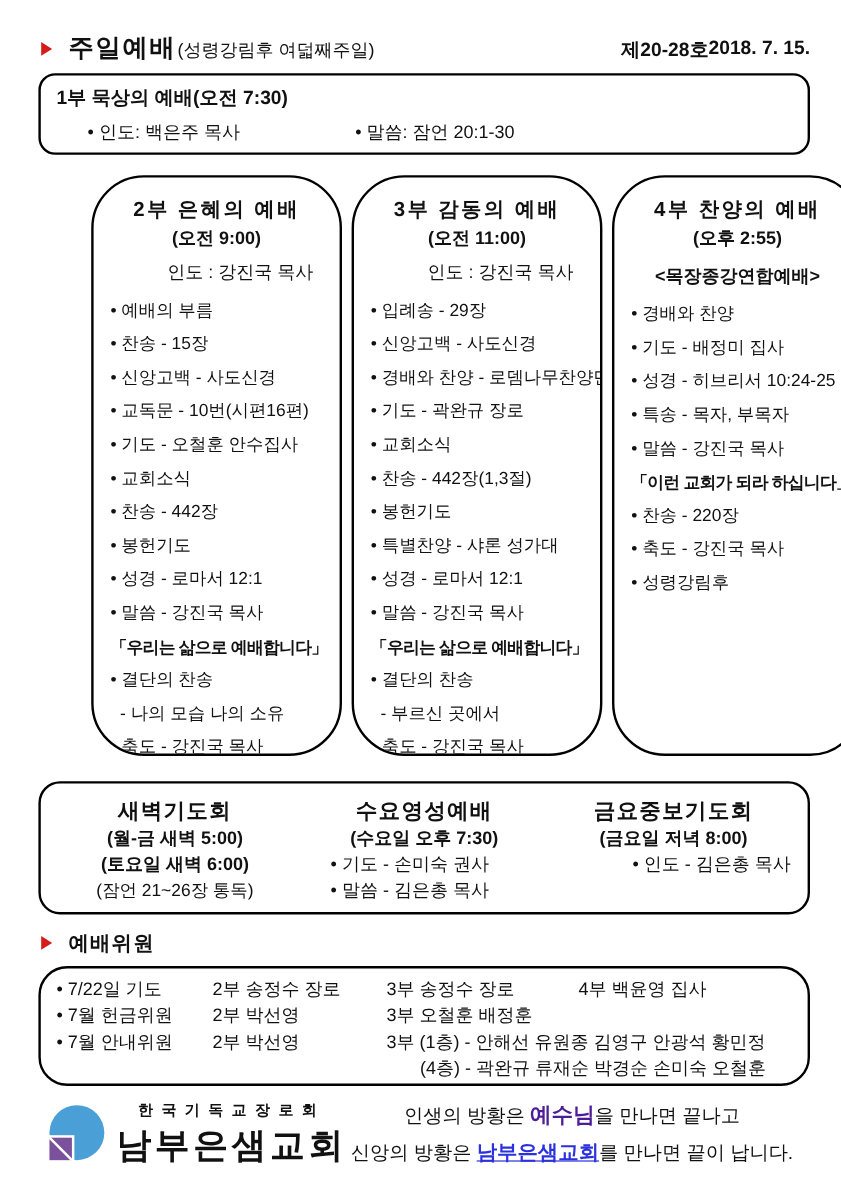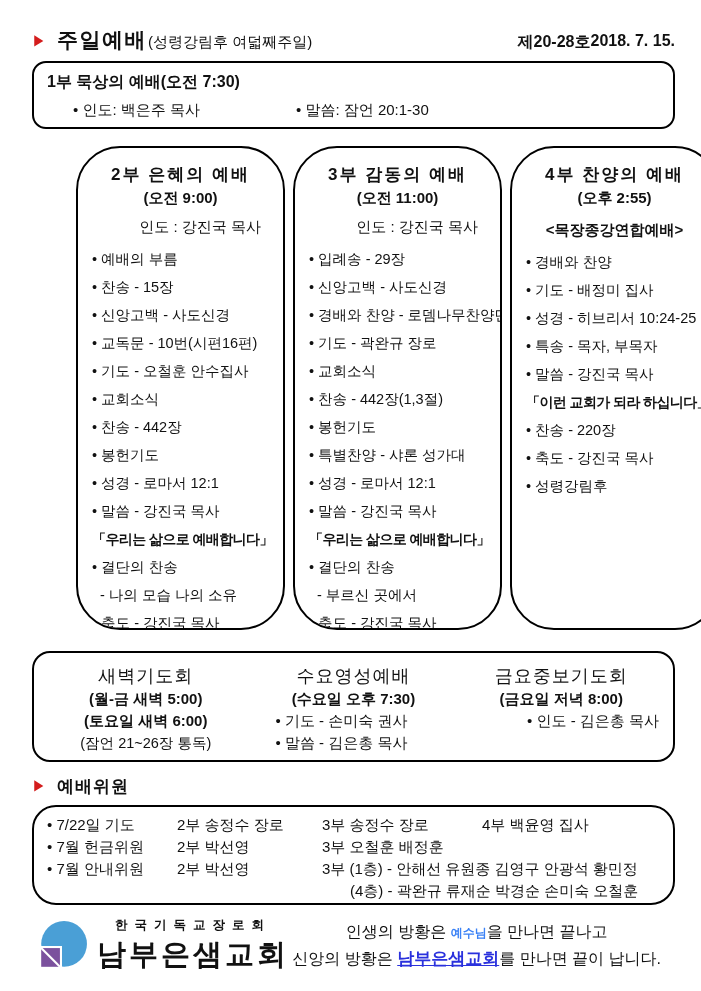--- a/index.html
+++ b/index.html
@@ -35,21 +35,21 @@
   .item { font-size:14.5px; line-height:28px; white-space:nowrap; }
   .item.q { font-weight:bold; font-size:14px; letter-spacing:-0.6px; }
   .item.s { padding-left:8px; }
 
   
   .meetings { border-radius:18px; margin-top:21px; height:111px; display:flex; padding:11px 14px 8px 14px; }
   .mt-col { display:flex; flex-direction:column; }
   .mt-col1 { width:32%; text-align:center; }
   .mt-col2 { width:36%; }
   .mt-col3 { width:32%; }
-  .mt-title { font-size:18px; font-weight:normal; letter-spacing:1px; text-align:center; line-height:24px; }
+  .mt-title { font-size:18px; font-weight:bold; letter-spacing:1px; text-align:center; line-height:24px; }
   .mt-line { font-size:15px; line-height:22px; }
   .mt-line.bp { font-weight:bold; }
   .mt-line.rp { font-size:14.5px; }
   .mt-line.ctr { text-align:center; font-weight:bold; }
   .mt-col2 .mt-line.b { padding-left:32px; }
   .mt-col3 .mt-line.b { padding-left:40px;text-align:right; }
 
   
   .committee-head { margin-top:13px; }
   .committee-head .title { font-size:17px; font-weight:bold; letter-spacing:1px; }
@@ -59,21 +59,21 @@
   .c4 { }
   .c3.indent { padding-left:28px; }
 
   
   .footer { display:flex; align-items:center; margin-top:12px; padding-right:2px; }
   .logo { display:flex; align-items:center; gap:9px; margin-left:4px; }
   .logo-text { display:flex; flex-direction:column; align-items:center; }
   .denom { font-size:12.5px; font-weight:bold; letter-spacing:7px; margin-bottom:1px; }
   .church { font-size:29px; font-weight:800; letter-spacing:3px; }
   .slogan { margin-left:auto; text-align:center; font-size:16px; line-height:1.65; margin-right:12px; }
-  .hl-pink { color:#3b82f6; font-weight:bold; font-size:12px;font-family:Liberation Mono, monospace; }
+  .hl-pink { color:#4c1d95; font-weight:bold; font-size:18px;font-family:Liberation Mono, monospace; }
   .hl-blue { color:#2a31dd; font-weight:bold; font-size:17px; text-decoration:underline; }
 </style>
 </head>
 <body>
 
 <div class="page">
 
   <div class="sec-head">
     <span class="arrow">▶</span>
     <span class="page-title">주일예배</span>

